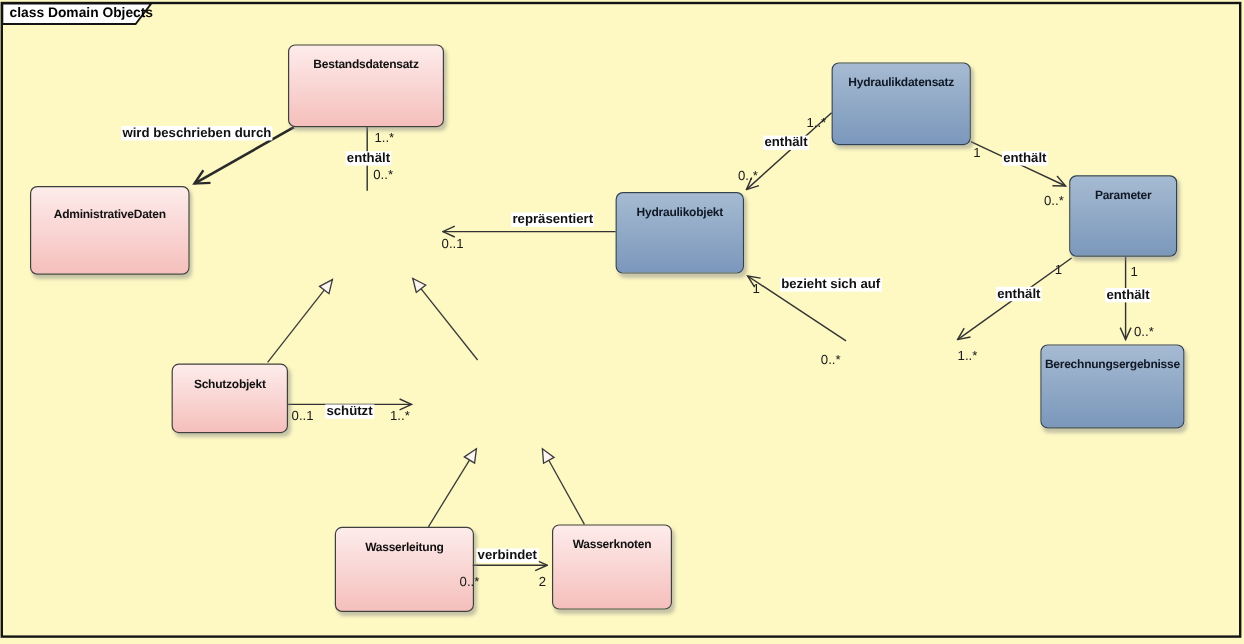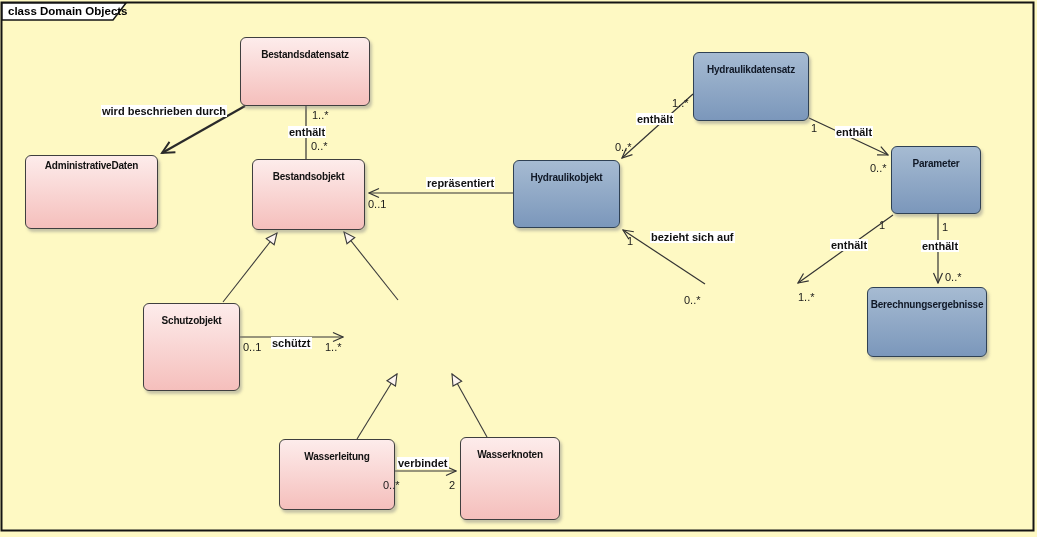--- a/index.html
+++ b/index.html
@@ -71,45 +71,42 @@
     <line x1="398" y1="300" x2="344" y2="232" stroke="#3a3a3a" stroke-width="1.1" marker-end="url(#triangle)"></line>
     <line x1="357" y1="439" x2="397" y2="374" stroke="#3a3a3a" stroke-width="1.1" marker-end="url(#triangle)"></line>
     <line x1="487" y1="437" x2="452" y2="374" stroke="#3a3a3a" stroke-width="1.1" marker-end="url(#triangle)"></line>
   </svg>
 
   <div class="frame-title">class Domain Objects</div>
 
   <div class="node pink" style="left:240px;top:37px;width:130px;height:69px">
     <span>Bestandsdatensatz</span>
   </div>
-  <div class="node pink" style="left:25px;top:155px;width:133px;height:74px;padding-top:4px">
+  <div class="node pink" style="left:25px;top:155px;width:133px;height:74px;padding-top:18px">
     <span>AdministrativeDaten</span>
-  </div>
-  <div class="node pink" style="left:252px;top:159px;width:113px;height:71px">
-    <span>Bestandsobjekt</span>
   </div>
   <div class="node blue" style="left:513px;top:160px;width:107px;height:68px">
     <span>Hydraulikobjekt</span>
   </div>
   <div class="node blue" style="left:693px;top:52px;width:116px;height:69px">
     <span>Hydraulikdatensatz</span>
   </div>
   <div class="node blue" style="left:891px;top:146px;width:90px;height:68px">
     <span>Parameter</span>
   </div>
   <div class="node blue" style="left:867px;top:287px;width:120px;height:70px">
     <span>Berechnungsergebnisse</span>
   </div>
-  <div class="node pink" style="left:143px;top:303px;width:97px;height:88px">
+  <div class="node pink" style="left:143px;top:303px;width:97px;height:58px">
     <span>Schutzobjekt</span>
   </div>
   <div class="node pink" style="left:279px;top:439px;width:116px;height:71px">
     <span>Wasserleitung</span>
   </div>
-  <div class="node pink" style="left:460px;top:437px;width:100px;height:83px">
+  <div class="node pink" style="left:460px;top:437px;width:100px;height:71px">
     <span>Wasserknoten</span>
   </div>
 
   <span class="elabel" style="left:101px;top:105px">wird beschrieben durch</span>
 
   <span class="mult" style="left:312px;top:109px">1..*</span>
   <span class="elabel" style="left:288px;top:126px">enthält</span>
   <span class="mult" style="left:311px;top:140px">0..*</span>
 
   <span class="elabel" style="left:426px;top:177px">repräsentiert</span>

